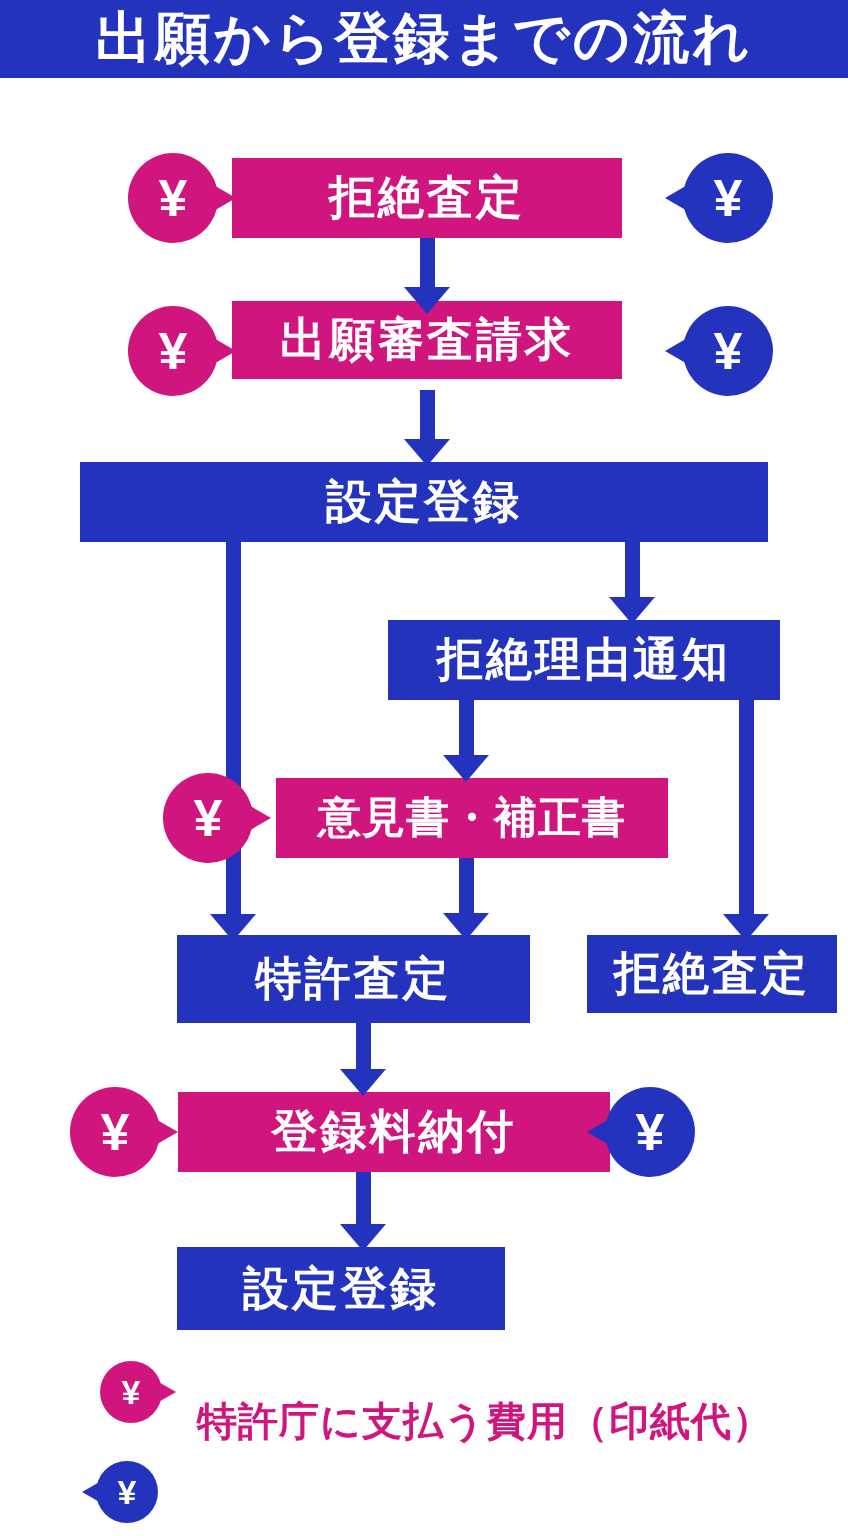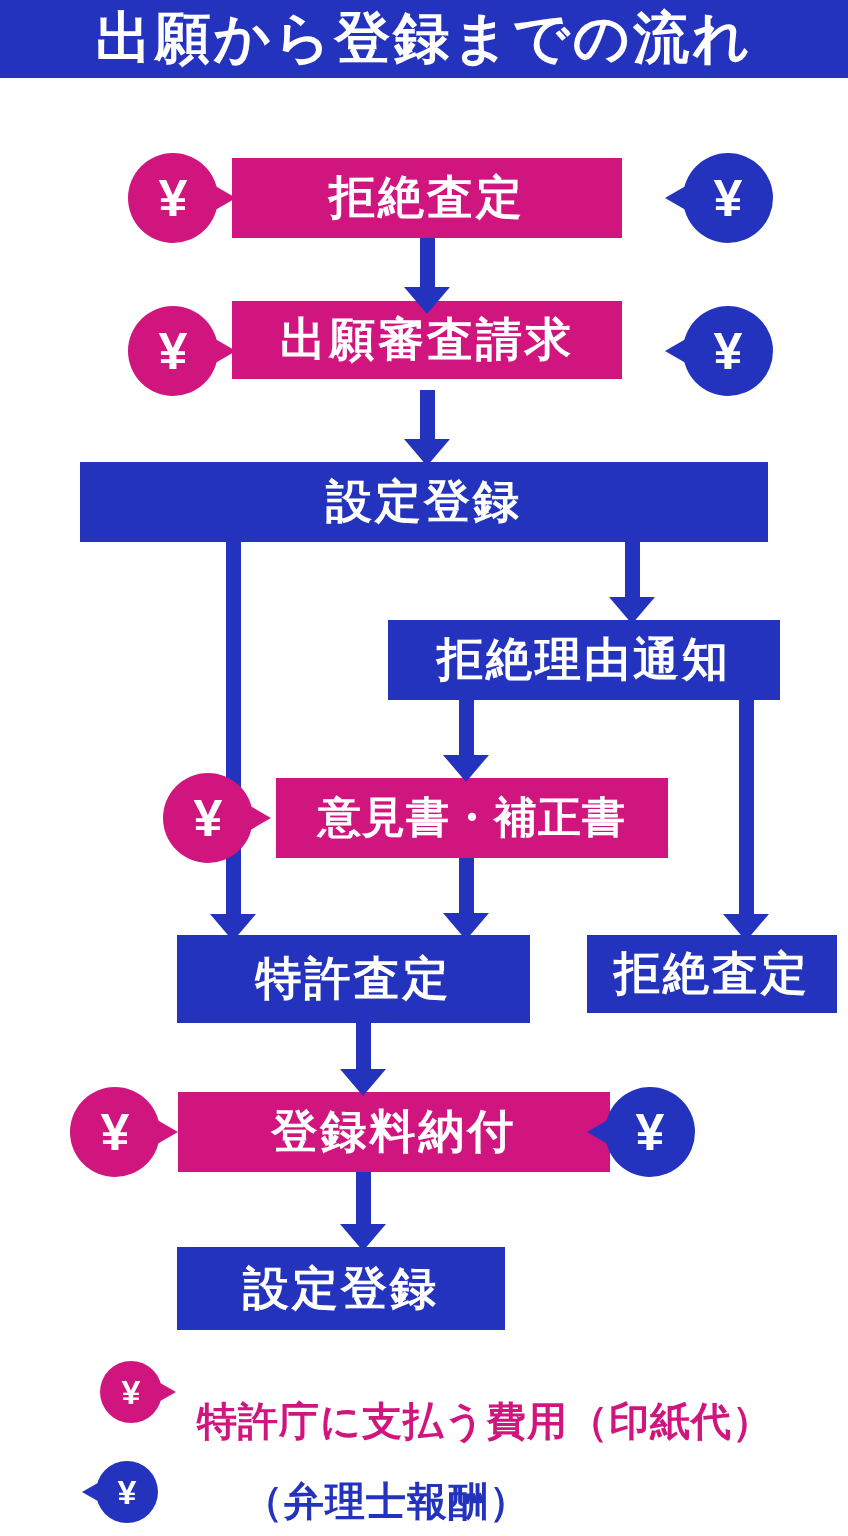--- a/index.html
+++ b/index.html
@@ -229,15 +229,14 @@
   <div class="bubble legend-size pink tail-right" style="left:100px; top:1361px;">
     <div class="tail"></div>
     <div class="circle">¥</div>
   </div>
   <div class="legend-text pink" style="left:197px; top:1370px;margin-top:24px;">特許庁に支払う費用（印紙代）</div>
 
   <div class="bubble legend-size blue tail-left" style="left:66px; top:1461px;">
     <div class="tail"></div>
     <div class="circle">¥</div>
   </div>
-  <div class="legend-text blue" style="left:243px; top:1474px;">（弁理士報酬）</div>
 
 </div>
 
 </body></html>

